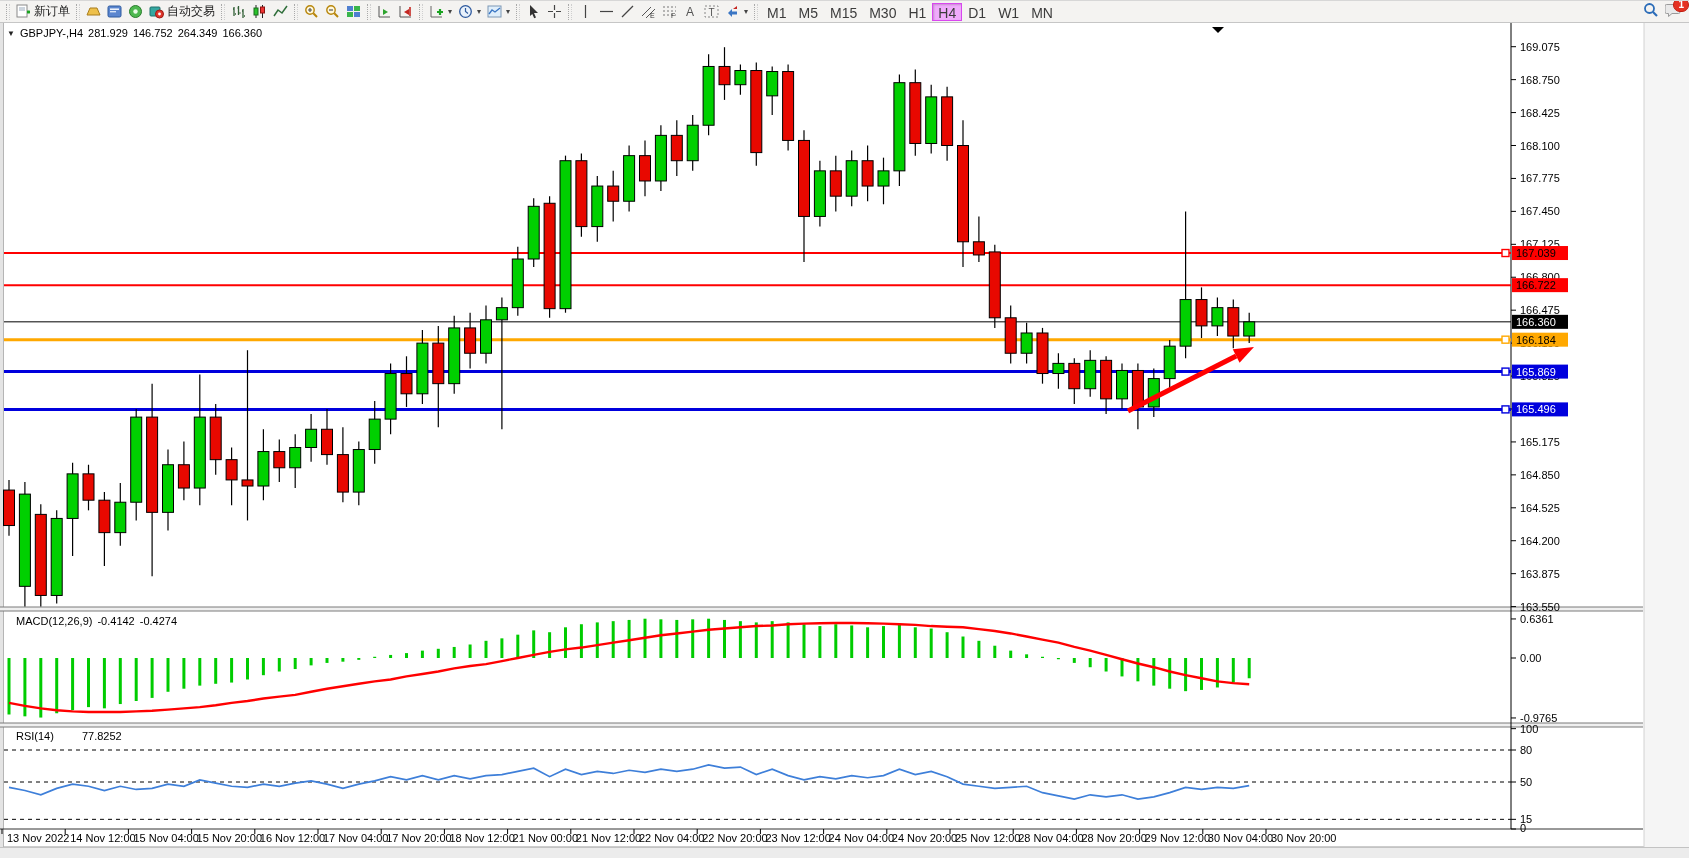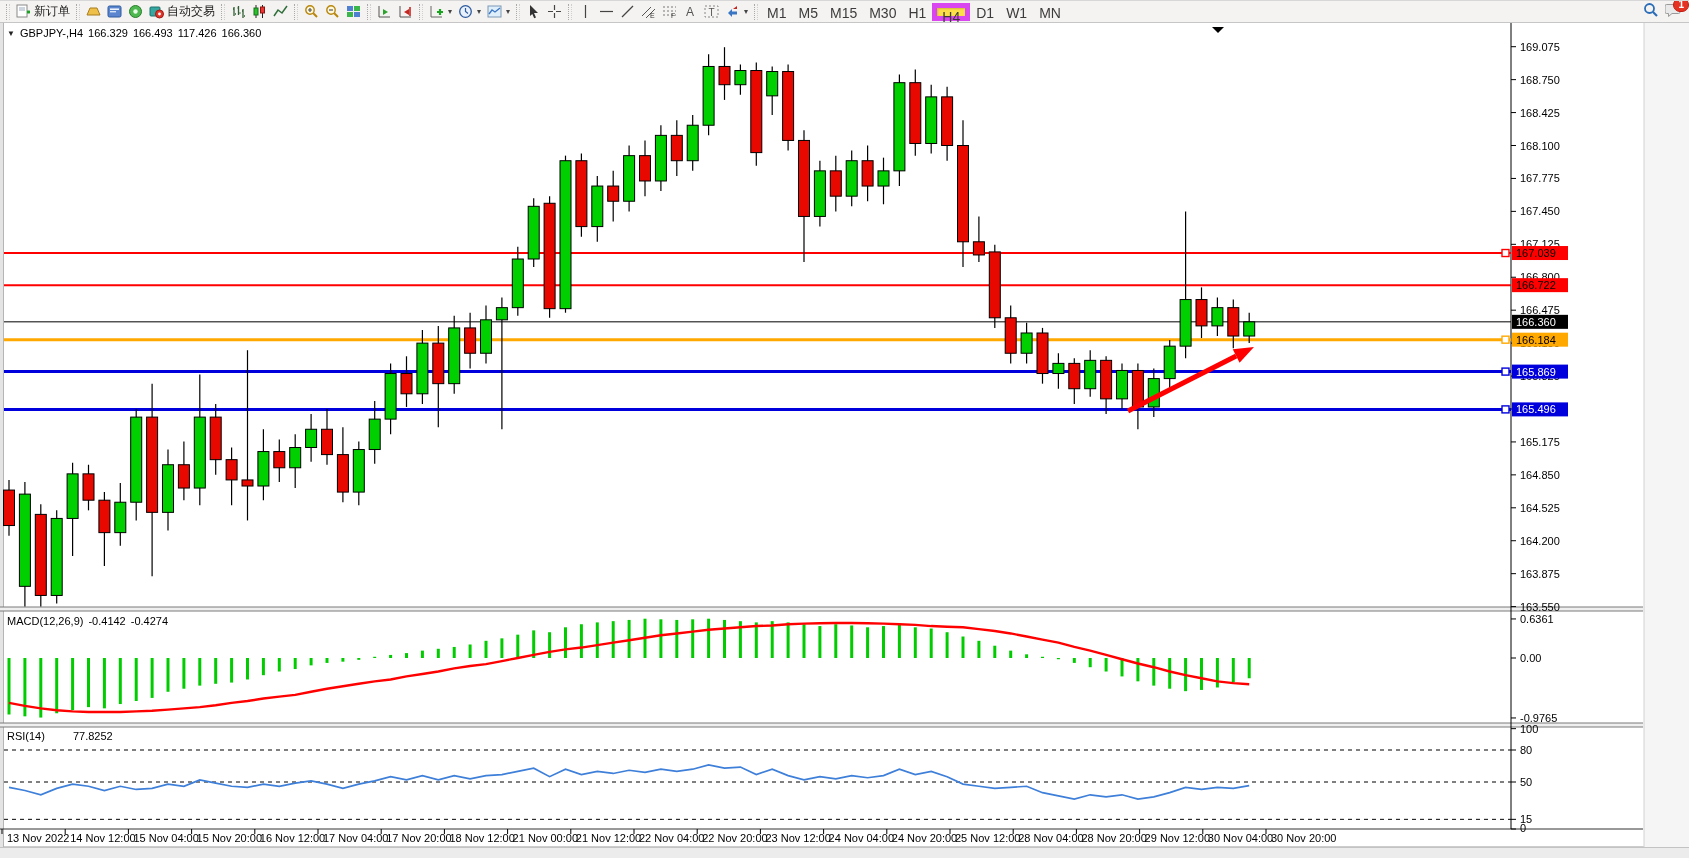--- a/index.html
+++ b/index.html
@@ -5,30 +5,30 @@
   html,body{margin:0;padding:0;background:#fff;}
   *{box-sizing:border-box;}
   .app{width:1689px;height:858px;position:relative;font-family:"Liberation Sans",sans-serif;background:#fff;border-top:1px solid #d7d7d7;overflow:hidden;}
   
   .toolbar{display:flex;align-items:center;height:22px;background:#f4f3f1;border-bottom:1px solid #c6c6c6;padding:0 3px;}
   .grip{width:4px;height:16px;border-left:1px dotted #aaa;border-right:1px dotted #cfcfcf;margin:0 3px;}
   .tbtn{display:flex;align-items:center;gap:3px;height:20px;padding:0 3px;font-size:12px;color:#1a1a1a;white-space:nowrap;}
   .tbtn svg{display:block;}
   .caret{font-size:8px;color:#444;margin-left:1px;}
   .tf{font-size:14px;color:#3c3c3c;padding:1px 5px;height:18px;line-height:16px;border:1px solid transparent;}
-  .tf.active{background:#fde047;border:5px solid #d946ef;box-shadow:inset 1px 1px 2px rgba(0,0,0,.18);}
+  .tf.active{background:#f0abfc;border:1px solid #d946ef;box-shadow:inset 1px 1px 2px rgba(0,0,0,.18);}
   .toolbar-right{margin-left:auto;display:flex;align-items:center;gap:6px;padding-right:4px;}
   .bubble-wrap{position:relative;}
   .badge{position:absolute;top:-4px;right:-7px;background:#e53222;color:#fff;font-size:10px;font-weight:bold;border-radius:8px;padding:0 4px;line-height:12px;border:1px solid #c01d10;}
   
   .chart-region{position:relative;width:1689px;height:836px;background:#fff;}
   #plot{position:absolute;left:0;top:0;}
   .chart-title{position:absolute;left:7px;top:4px;font-size:11px;color:#000;display:flex;gap:5px;align-items:center;z-index:5;}
   .chart-title .tri{font-size:8px;color:#222;}
-  .pane-label{position:absolute;left:7px;font-size:11px;color:#000;z-index:5;display:flex;gap:5px;}
+  .pane-label{position:absolute;left:16px;font-size:11px;color:#000;z-index:5;display:flex;gap:5px;}
   .macd-label{top:592px;}
   .rsi-label{top:707px;gap:28px;}
 </style>
 </head>
 <body>
 
 <div class="app">
 
   <div class="toolbar">
     <div class="grip"></div>
@@ -695,23 +695,23 @@
           <text x="1516" y="352.5960399999989" font-family="Liberation Sans, sans-serif" font-size="11" fill="#ffffff">165.869</text>
           <rect x="1502" y="382.8958599999979" width="7" height="7" fill="#fff" stroke="#0000dd" stroke-width="1.4"></rect>
           <rect x="1512" y="379.3958599999979" width="56" height="14" fill="#0000dd"></rect>
           <text x="1516" y="390.3958599999979" font-family="Liberation Sans, sans-serif" font-size="11" fill="#ffffff">165.496</text>
         </g>
       </svg>
 
     <div class="chart-title">
       <span class="tri">▼</span>
       <span>GBPJPY-,H4</span>
-      <span>166.329</span>
-      <span>166.493</span>
-      <span>117.426</span>
+      <span>281.929</span>
+      <span>146.752</span>
+      <span>264.349</span>
       <span>166.360</span>
     </div>
 
     <div class="pane-label macd-label">
       <span>MACD(12,26,9)</span>
       <span>-0.4142</span>
       <span>-0.4274</span>
     </div>
     <div class="pane-label rsi-label">
       <span>RSI(14)</span>

